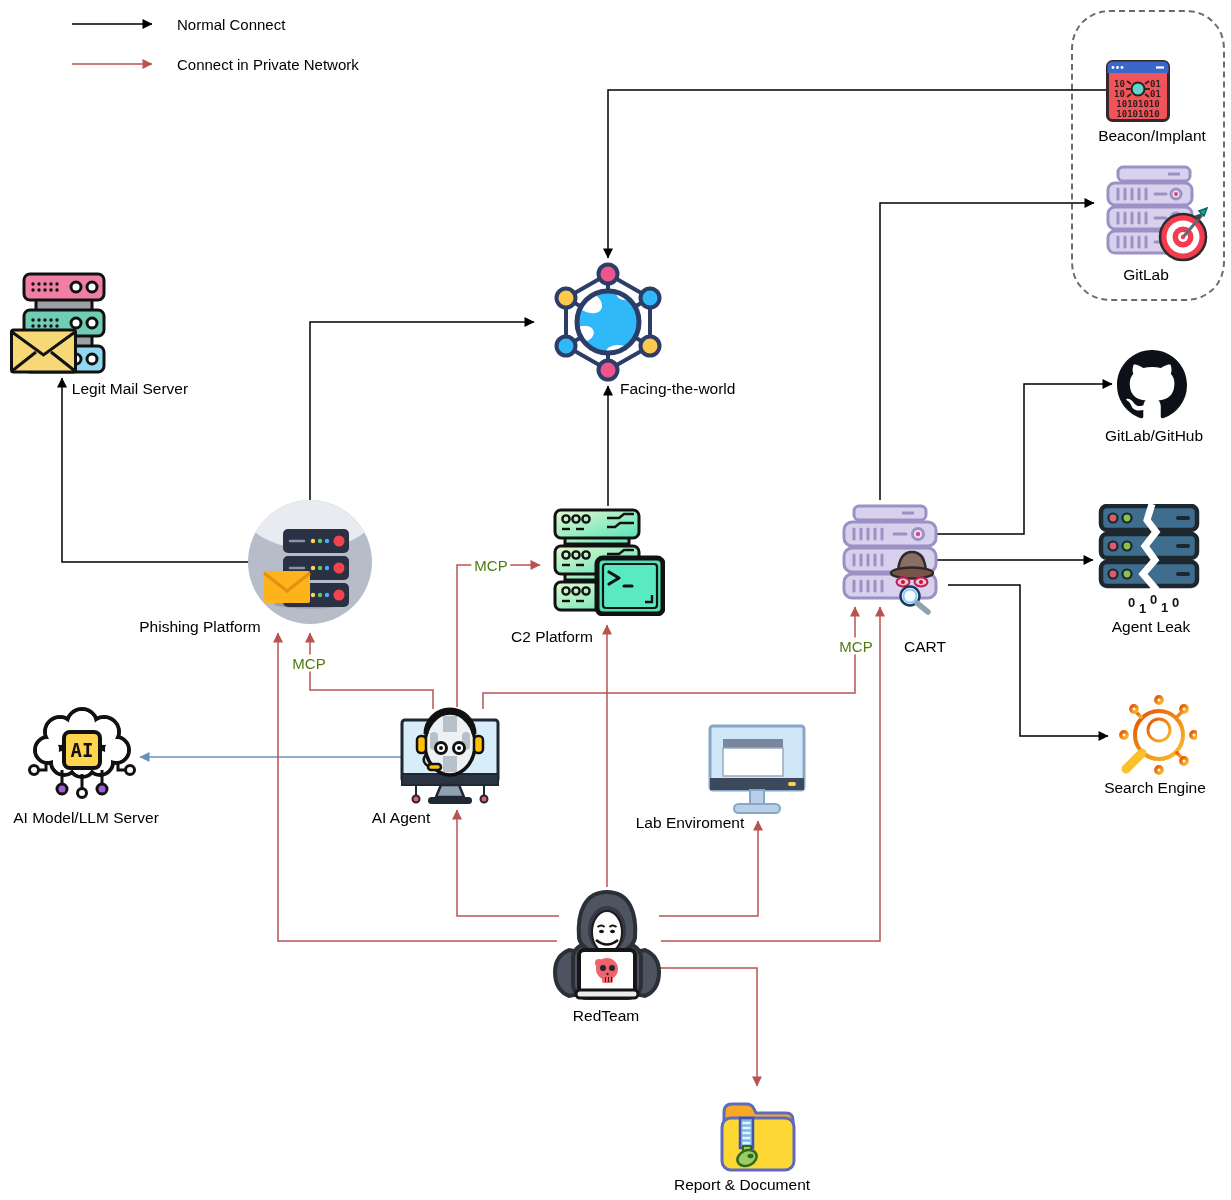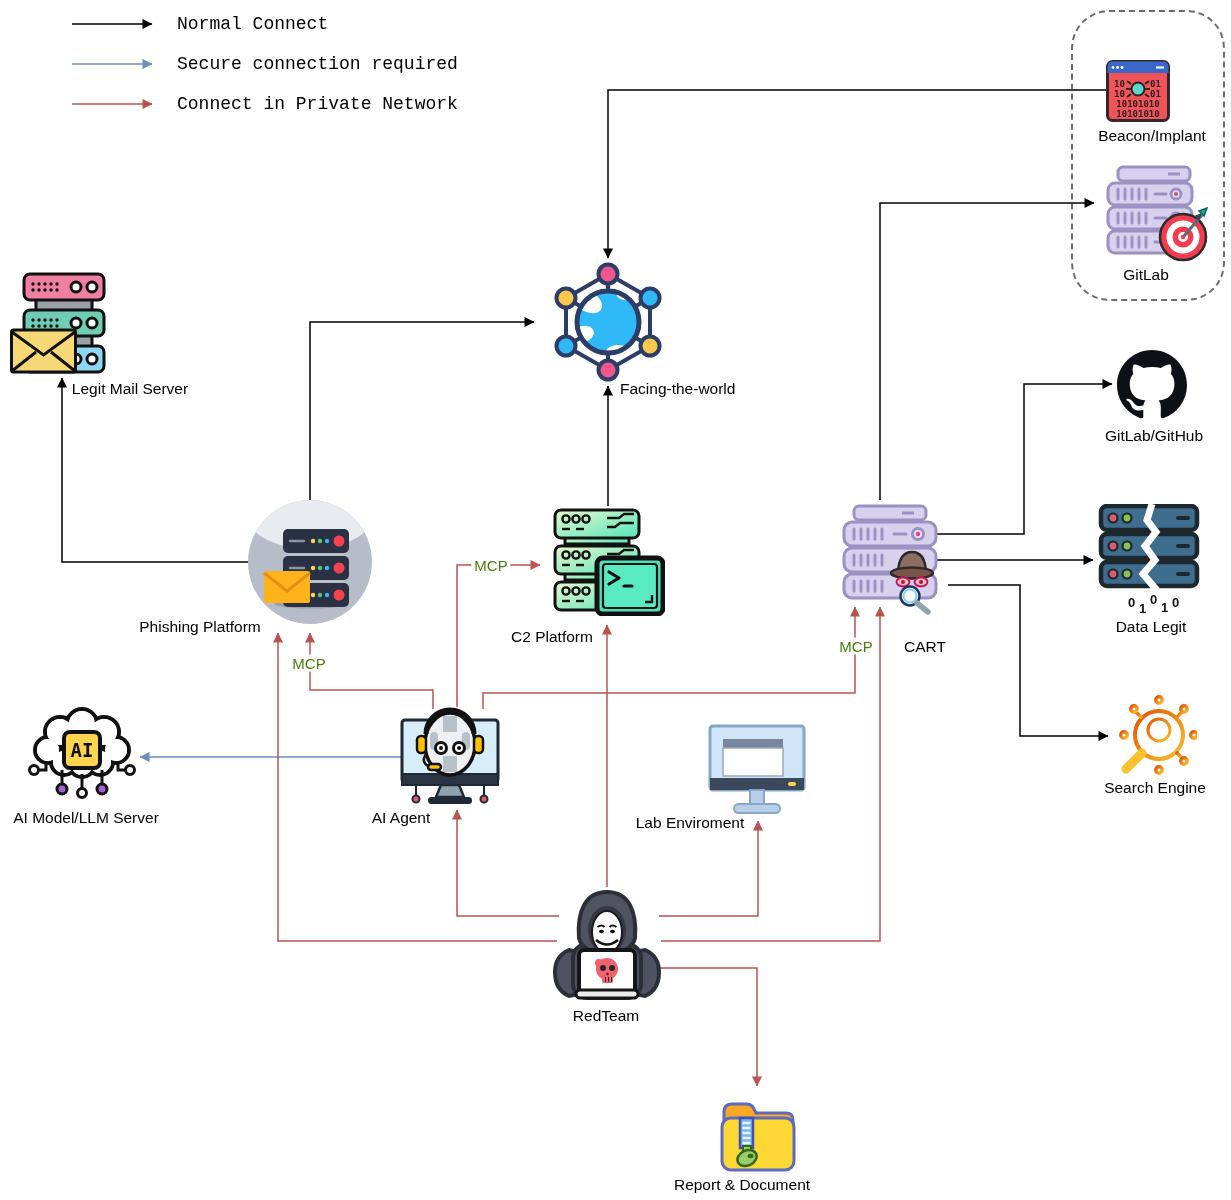--- a/index.html
+++ b/index.html
@@ -9,21 +9,21 @@
   .node{position:absolute;z-index:2;text-align:right;}
   .lbl{position:absolute;z-index:3;transform:translateX(-50%);font-weight:normal;
        font-size:15.5px;color:#000;white-space:nowrap;}
   .lbl-left{transform:none;}
   .edge-lbl{position:absolute;z-index:4;transform:translate(-50%,-50%);font-size:15px;
             color:#4d7c0f;background:#fff;padding:0 3px;white-space:nowrap;}
   .dashed-box{position:absolute;left:1071px;top:10px;width:150px;height:287px;
               border:2px dashed #6b6b6b;border-radius:38px;z-index:0;}
   .legend{position:absolute;left:70px;top:4px;z-index:3;}
   .legend-row{display:flex;align-items:center;height:40px;}
-  .legend-row span{margin-left:12px;font-size:18px;color:#000;font-family:Liberation Mono, monospace;}
+  .legend-row span{margin-left:12px;font-size:15px;color:#000;}
 </style>
 </head>
 <body>
 
 <div id="canvas">
 
   <svg width="0" height="0" style="position:absolute">
     <defs>
       <marker id="arr-black" viewBox="0 0 12 12" refX="10.5" refY="6" markerWidth="12" markerHeight="12" markerUnits="userSpaceOnUse" orient="auto">
           <path d="M1,1 L11,6 L1,11 Z" fill="#000"></path>
@@ -65,26 +65,20 @@
       <path d="M649,968 L757,968 L757,1086" marker-end="url(#arr-red)"></path>
     </g>
   </svg>
 
   <div class="legend">
     <div class="legend-row">
       <svg width="95" height="14">
           <path d="M2,7 L82,7" stroke="#000" stroke-width="1.6" fill="none" marker-end="url(#arr-black)"></path>
         </svg>
       <span>Normal Connect</span>
-    </div>
-    <div class="legend-row">
-      <svg width="95" height="14">
-          <path d="M2,7 L82,7" stroke="#6c8ebf" stroke-width="1.6" fill="none" marker-end="url(#arr-blue)"></path>
-        </svg>
-      <span>Secure connection required</span>
     </div>
     <div class="legend-row">
       <svg width="95" height="14">
           <path d="M2,7 L82,7" stroke="#b85450" stroke-width="1.6" fill="none" marker-end="url(#arr-red)"></path>
         </svg>
       <span>Connect in Private Network</span>
     </div>
   </div>
 
   <div class="node" style="left:1106px;top:60px">
@@ -405,21 +399,21 @@
       <polyline points="54,0 49,16 58,28 47,42 57,56 45,70 57,84 52,90" fill="none" stroke="#fff" stroke-width="7" stroke-linejoin="miter"></polyline>
       <g font-family="Liberation Sans,sans-serif" font-weight="bold" font-size="13" fill="#111">
         <text x="30" y="103">0</text>
         <text x="41" y="109">1</text>
         <text x="52" y="100">0</text>
         <text x="63" y="108">1</text>
         <text x="74" y="103">0</text>
       </g>
     </svg>
   </div>
-  <div class="lbl" style="left:1151px;top:618px">Data Legit</div>
+  <div class="lbl" style="left:1151px;top:618px">Agent Leak</div>
 
   <div class="node" style="left:1113px;top:695px">
     <svg width="84" height="88" viewBox="0 0 84 88">
       <defs>
           <linearGradient id="seg" x1="0" y1="0" x2="1" y2="1">
             <stop offset="0" stop-color="#e65100"></stop>
             <stop offset="1" stop-color="#fbc02d"></stop>
           </linearGradient>
         </defs>
       <circle cx="46" cy="40" r="24" fill="none" stroke="url(#seg)" stroke-width="4"></circle>

